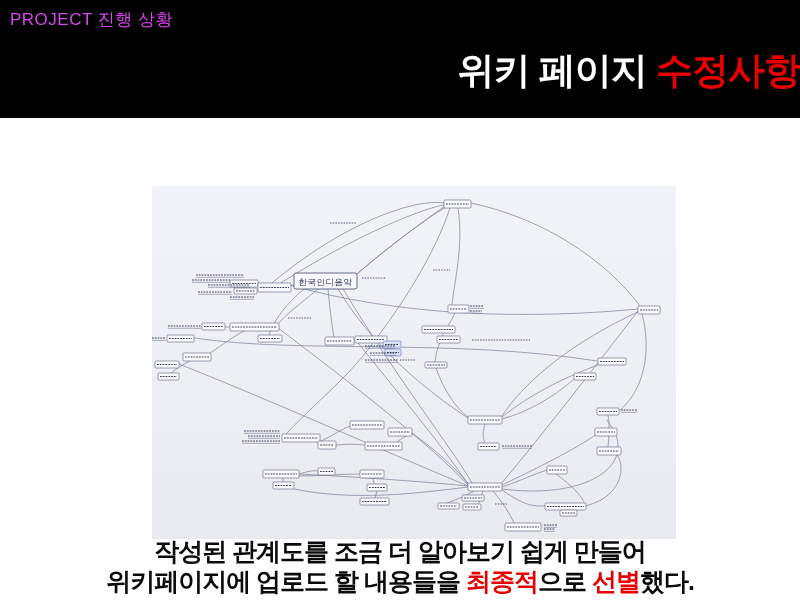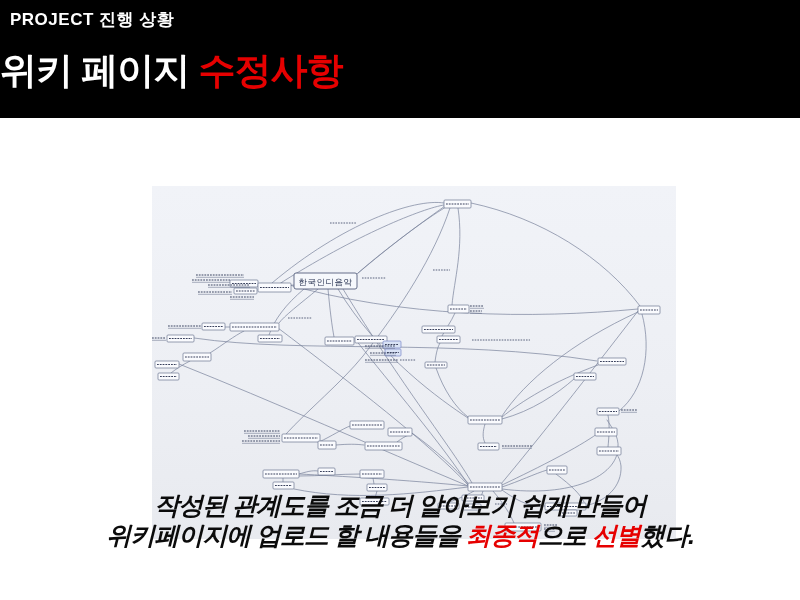--- a/index.html
+++ b/index.html
@@ -7,39 +7,39 @@
     width:800px;height:600px;overflow:hidden;position:relative;
     background:#ffffff;
     font-family:"Liberation Sans","DejaVu Sans",sans-serif;
   }
   .header{
     position:absolute;left:0;top:0;width:800px;height:118px;
     background:#000000;
   }
   .kicker{
     position:absolute;left:10px;top:8px;
-    color:#ffffff;font-size:17px;font-weight:700;letter-spacing:.5px;
+    color:#d946ef;font-size:17px;font-weight:400;letter-spacing:.5px;
     white-space:pre;
   }
   .title{
     position:absolute;left:0;top:46px;width:100%;
-    text-align:left;font-size:37px;font-weight:700;color:#ffffff;
+    text-align:right;font-size:37px;font-weight:700;color:#ffffff;
     white-space:pre;letter-spacing:-1px;
   }
   .title .red{color:#e60000;}
   .photo{
     position:absolute;left:152px;top:150px;width:524px;height:353px;
     background:linear-gradient(180deg,#f1f3f8 0%,#edeff4 55%,#e8eaef 100%);
     margin-top:36px;
   }
   .photo svg{display:block;filter:blur(.3px);}
   .caption{
-    position:absolute;left:0;top:490px;width:100%;
+    position:absolute;left:0;top:536px;width:100%;
     text-align:center;color:#0b0b0b;
-    font-size:25px;font-weight:700;line-height:30px;letter-spacing:-1px;font-style:italic;
+    font-size:25px;font-weight:700;line-height:30px;letter-spacing:-1px;
   }
   .caption .cap-line{white-space:pre;}
   .caption .red{color:#e60000;}
 </style>
 </head>
 <body>
 
 <div class="header">
   <div class="kicker">PROJECT 진행 상황</div>
   <div class="title"><span>위키 페이지 </span><span class="red">수정사항</span></div>

